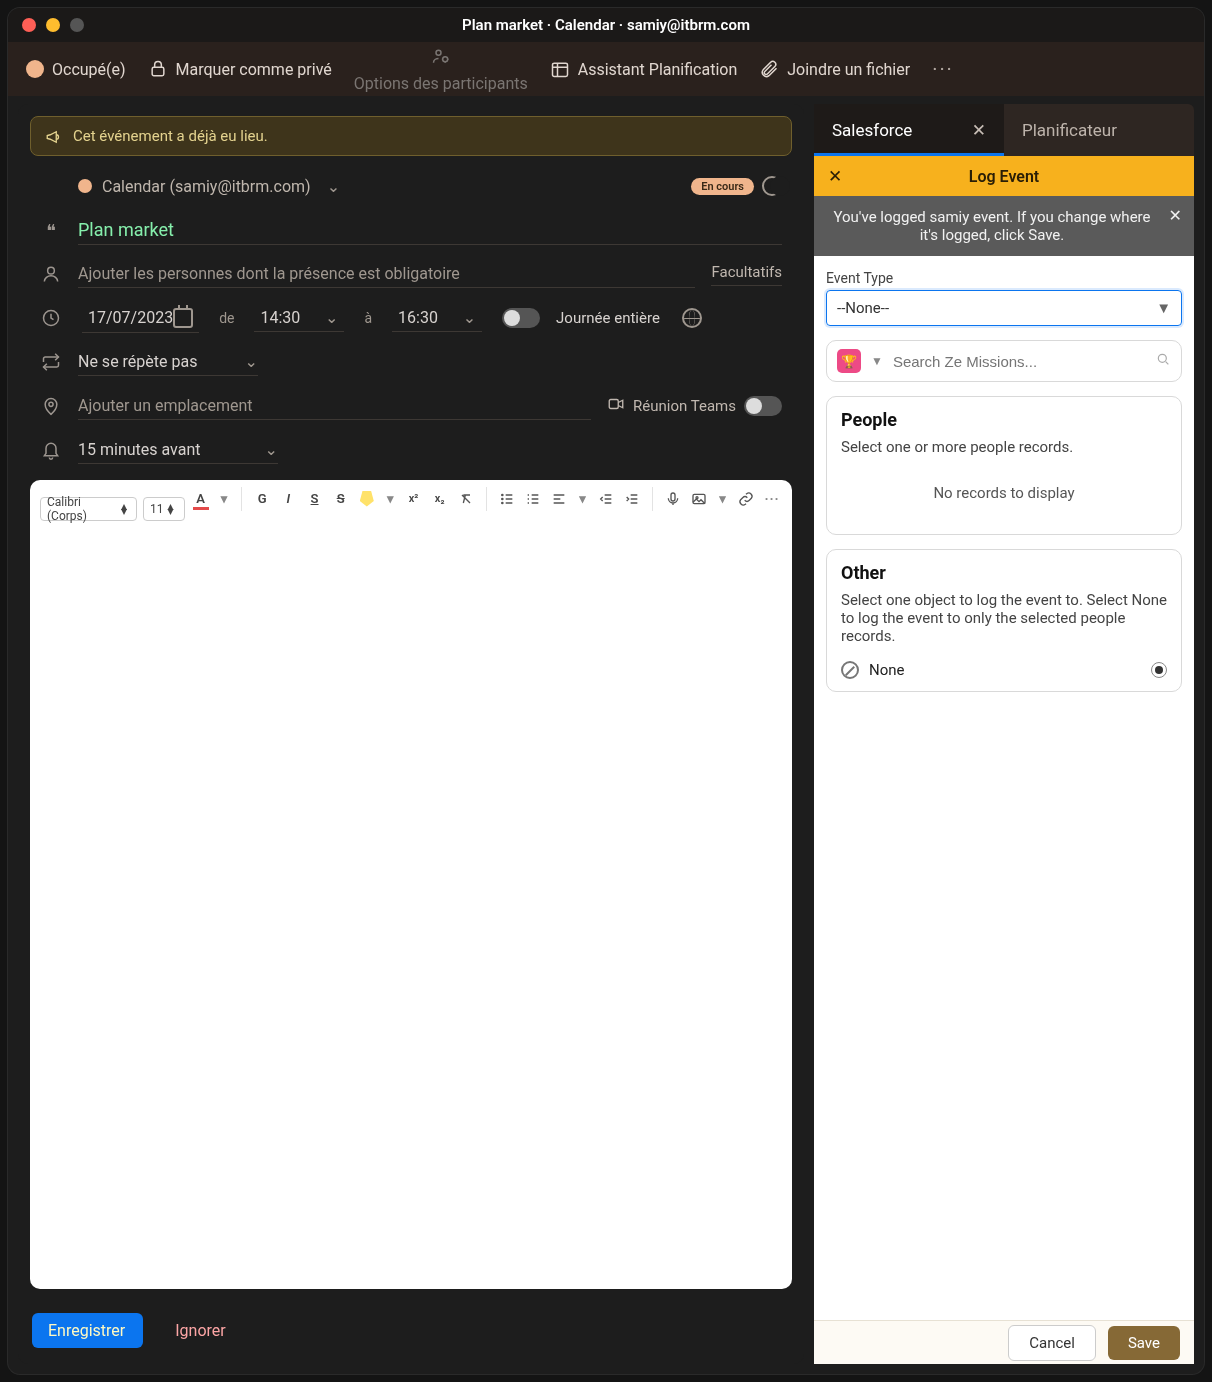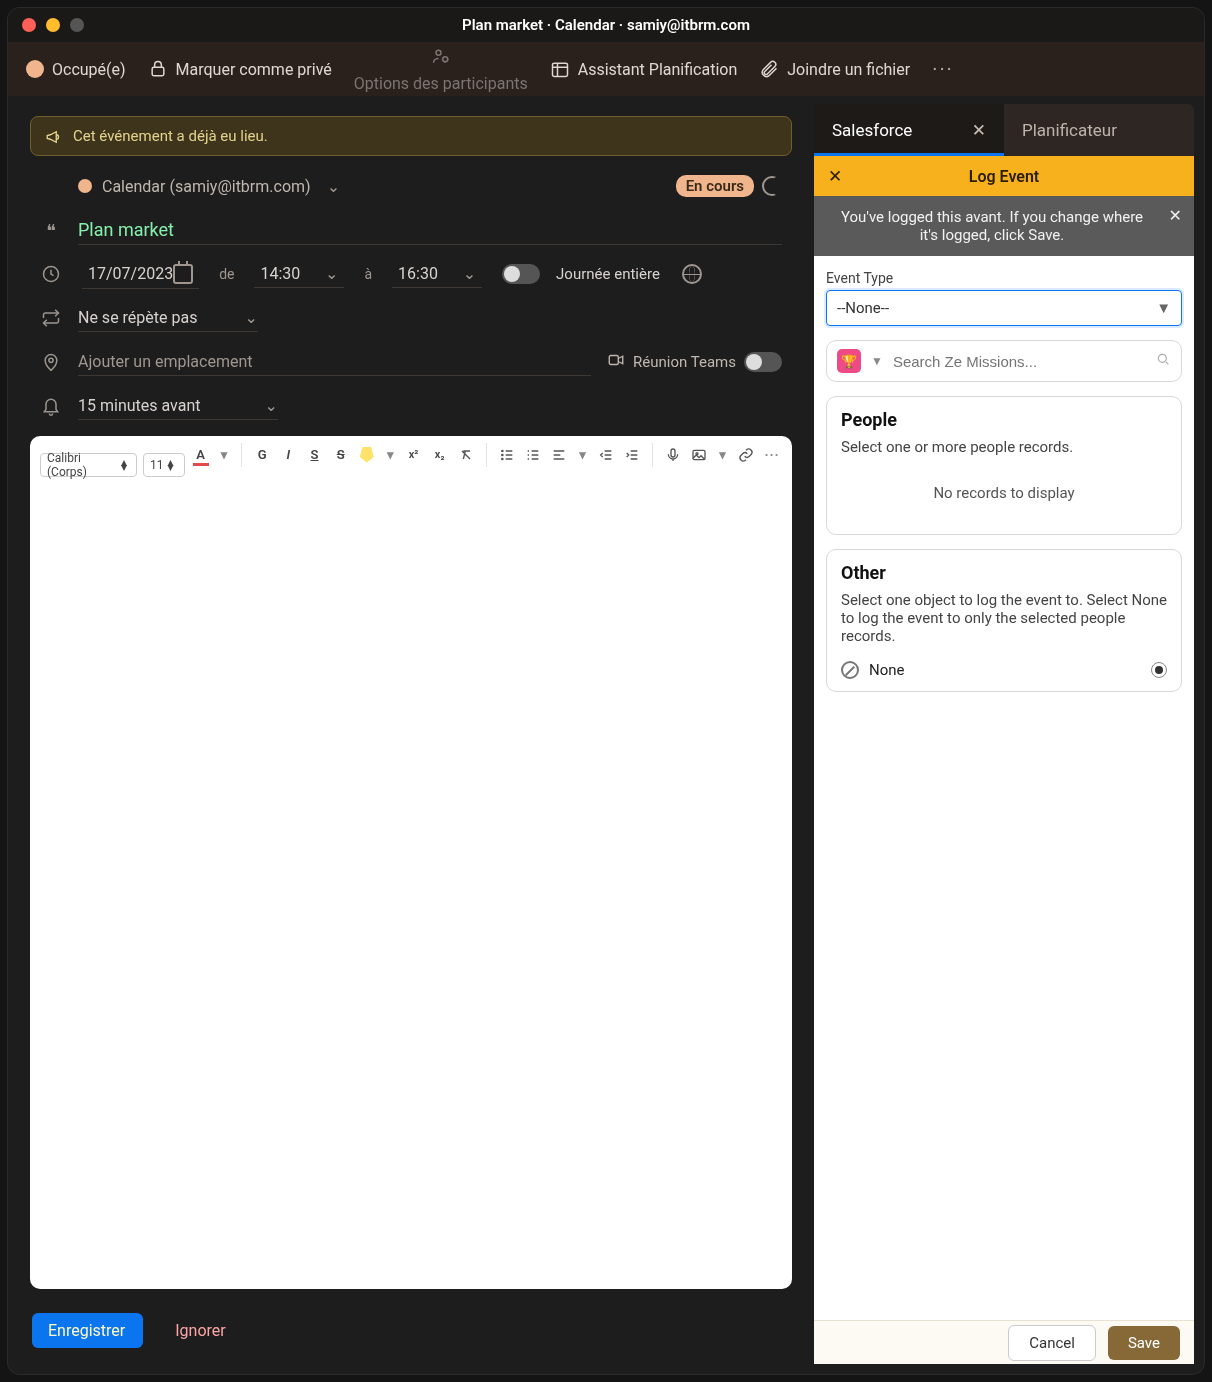--- a/index.html
+++ b/index.html
@@ -34,21 +34,21 @@
   .row .ricon { width: 22px; display: flex; justify-content: center; color: #9c958f; }
   .row .field { flex: 1; display: flex; align-items: center; border-bottom: 1px solid #3d3834; padding: 4px 0; }
   .row .field.noborder { border-bottom: none; }
   .row .placeholder { color: #9f978f; }
   .row .chev { color: #9f978f; margin-left: 6px; }
   .row .right { margin-left: auto; display: flex; align-items: center; gap: 8px; color: #c0b7af; font-size: 15px; }
   .row .title-text { color: #86efac; font-size: 18px; }
 
   .cal-src { display: flex; align-items: center; gap: 10px; }
   .cal-dot { width: 14px; height: 14px; border-radius: 7px; background: #f0b58c; }
-  .pill { background: #f0b58c; color: #3a2a18; font-size: 15px; padding: 2px 10px; border-radius: 10px; font-weight: 600; }
+  .pill { background: #f0b58c; color: #3a2a18; font-size: 11px; padding: 2px 10px; border-radius: 10px; font-weight: 600; }
   .moon { width: 20px; height: 20px; border: 2px solid #9f978f; border-radius: 50%; position: relative; }
   .moon::after { content: ''; position: absolute; width: 20px; height: 20px; border-radius: 50%; background: #1d1d1d; left: 6px; top: -2px; }
 
   .timecell { min-width: 90px; border-bottom: 1px solid #3d3834; padding: 4px 6px; margin: 0 4px; display: flex; justify-content: space-between; align-items: center; }
   .calicon { width: 20px; height: 20px; border: 2px solid #9f978f; border-radius: 3px; position: relative; }
   .calicon::before { content: ''; position: absolute; top: -5px; left: 3px; right: 3px; height: 3px; border-left: 2px solid #9f978f; border-right: 2px solid #9f978f; }
   .tiny { font-size: 14px; color: #9f978f; }
 
   .toggle { width: 38px; height: 20px; background: #555; border-radius: 10px; position: relative; }
   .toggle .knob { width: 16px; height: 16px; background: #ddd; border-radius: 8px; position: absolute; top: 2px; left: 2px; }
@@ -201,20 +201,34 @@
         </div>
       </div>
 
       <div class="row">
         <span class="ricon" style="font-size:18px;">❝</span>
         <div class="field">
           <span class="title-text">Plan market</span>
         </div>
       </div>
 
+      <div class="row">
+        <span class="ricon">
+          <svg class="ico" viewBox="0 0 24 24">
+              <circle cx="12" cy="8" r="4"></circle>
+              <path d="M4 21c0-4 4-7 8-7s8 3 8 7"></path>
+            </svg>
+        </span>
+        <div class="field">
+          <span class="placeholder">Ajouter les personnes dont la présence est obligatoire</span>
+        </div>
+        <div class="right" style="border-bottom:1px solid #3d3834; padding-bottom:4px;">
+          <span>Facultatifs</span>
+        </div>
+      </div>
 
       <div class="row">
         <span class="ricon">
           <svg class="ico" viewBox="0 0 24 24">
               <circle cx="12" cy="12" r="9"></circle>
               <path d="M12 7v5l3 2"></path>
             </svg>
         </span>
         <div class="timecell">
           <span>17/07/2023</span>
@@ -399,21 +413,21 @@
           <span>Planificateur</span>
         </div>
       </div>
 
       <div class="sf-head">
         <span class="hx">✕</span>
         <span>Log Event</span>
       </div>
 
       <div class="sf-notice">
-        <span>You've logged this avant. If you change where it's logged, click Save.</span>
+        <span>You've logged samiy event. If you change where it's logged, click Save.</span>
         <span class="nx">✕</span>
       </div>
 
       <div class="sf-body">
 
         <div>
           <div class="sf-label">Event Type</div>
           <div class="sf-select">
             <span>--None--</span>
             <span style="color:#666">▼</span>

